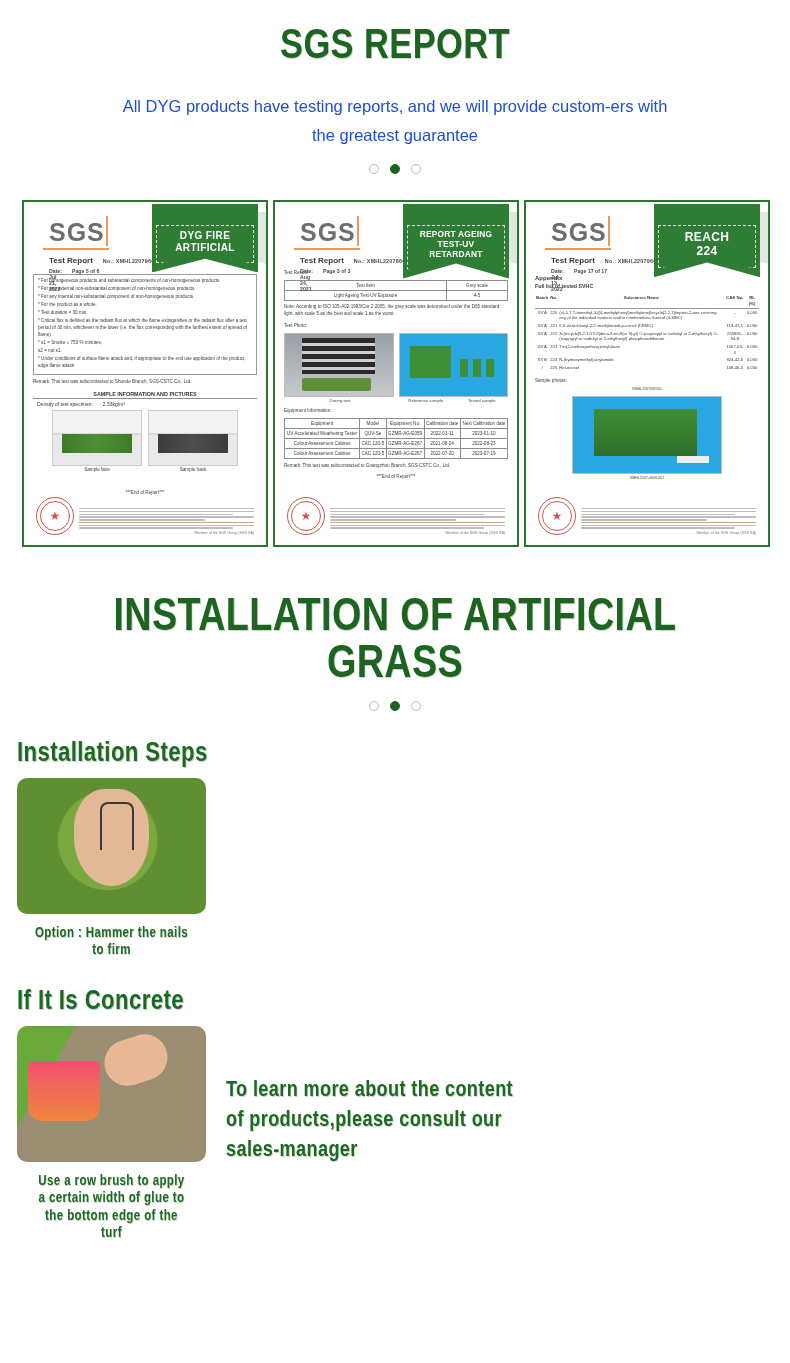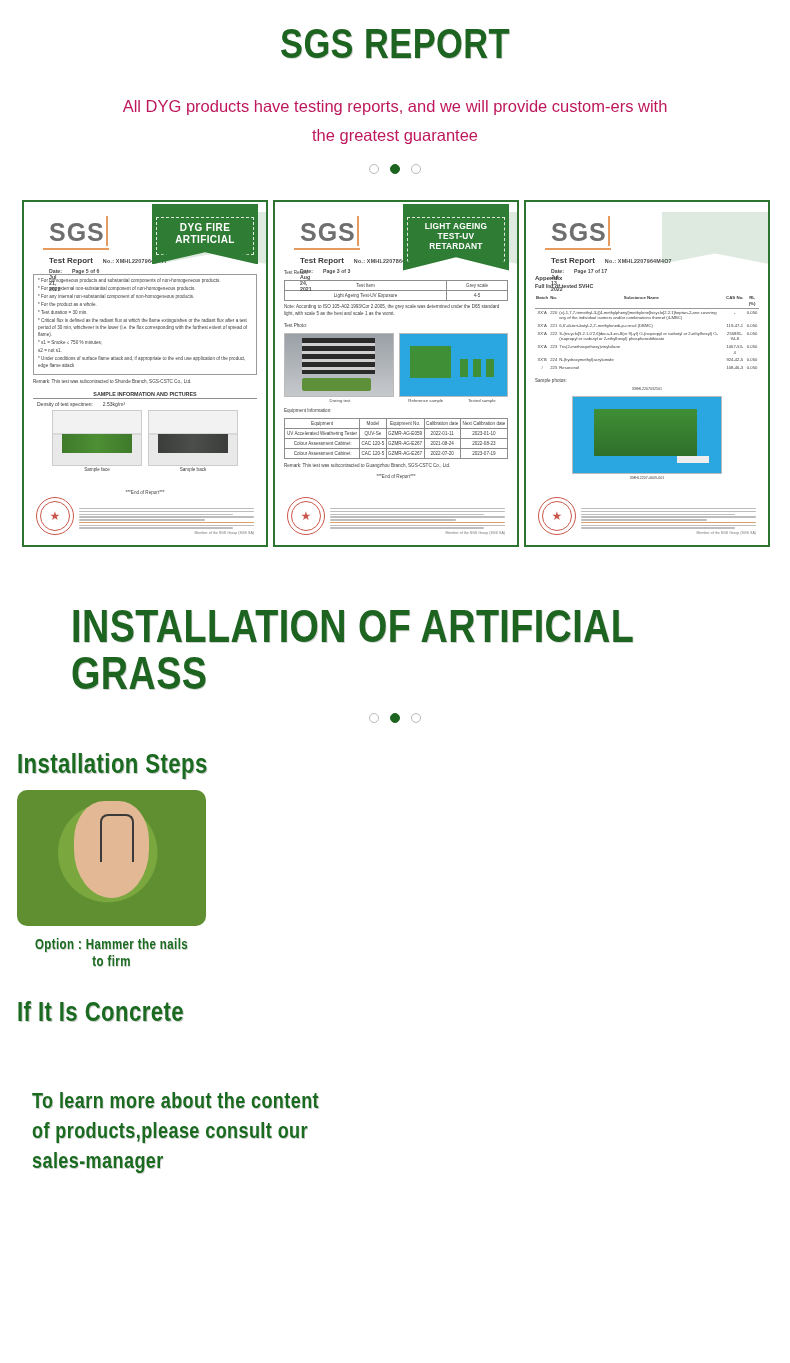--- a/index.html
+++ b/index.html
@@ -28,21 +28,21 @@
   .hero-title {
     font-size: 42px;
     line-height: 1.05;
     color: #1d6420;
     text-shadow: 1px 1px 0 rgba(0,0,0,.18);
     margin: 0 0 26px 0;
   }
   .hero-sub {
     font-size: 16.5px;
     line-height: 1.75;
-    color: #be185d;
+    color: #1d4ed8;
     max-width: 560px;
     margin: 0 auto;
     font-weight: 400;
   }
   .dots { margin-top: 14px; display:flex; gap:11px; justify-content:center; align-items:center; }
   .dot { width:10px; height:10px; border-radius:50%; border:1.4px solid #b9b9b9; background:#fff; }
   .dot.on { background:#1d6420; border-color:#1d6420; }
 
   
   .certs { display:flex; gap:5px; padding: 26px 20px 0 22px; }
@@ -77,21 +77,21 @@
   .cert-meta .no { font-size:5.4px; font-weight:700; color:#4a4a4a; letter-spacing:.2px; }
   .cert-meta .date { font-size:5.2px; font-weight:700; color:#4a4a4a; }
   .cert-meta .page { font-size:5.2px; font-weight:700; color:#4a4a4a; margin-left:auto; }
 
   
   .ribbon {
     position: absolute; top: 2px; right: 8px;
     width: 106px; min-height: 44px;
     background: #2f7d35;
     color: #fff; text-align: center;
-    padding: 13px 4px 9px 4px;
+    padding: 21px 4px 9px 4px;
     z-index: 4;
     clip-path: polygon(0 0, 100% 0, 100% 100%, 50% 80%, 0 100%);
     box-shadow: 0 0 0 0 transparent;
   }
   .ribbon .inner {
     border: 1.2px dashed rgba(255,255,255,.85);
     padding: 4px 2px 9px 2px;
     font-weight: 700;
     font-size: 10px;
     line-height: 1.18;
@@ -159,21 +159,21 @@
   }
   .seal .ring { position:absolute; inset:3px; border-radius:50%; border:.7px solid #c0392b; }
   .footlines { flex:1; }
   .footlines .ln { height:1.4px; background:#bdbdbd; margin-bottom:1.4px; border-radius:1px; }
   .footlines .ln.o { background:#d9a06a; }
   .footlines .ln.s { width:72%; }
   .footlines .ln.t { width:88%; }
   .footnote { font-size:3.6px; color:#777; text-align:right; margin-top:2px; }
 
   
-  .inst-hero { text-align:left; padding-top: 44px; margin-top: 12px; }
+  .inst-hero { text-align:center; padding-top: 44px; }
   .inst-title {
     font-size: 46px; line-height:1.02; color:#1d6420;
     text-shadow: 1px 1px 0 rgba(0,0,0,.18); margin:0 0 16px 0;
   }
   .inst-sub { font-size:16.5px; line-height:1.8; color:#2e6b33; max-width:560px; margin:0 auto; }
 
   
   .sec { padding: 0 17px; }
   .sec-h {
     font-size: 27px; color:#1a6b20; margin: 26px 0 10px 0;
@@ -325,21 +325,21 @@
             <div class="ln t"></div>
           <div class="footnote">Member of the SGS Group (SGS SA)</div>
         </div>
       </div>
     </article>
 
     <article class="cert">
       <div class="ribbon-shadow"></div>
       <div class="ribbon small">
         <div class="inner">
-          <div>LIGHT AGEING</div>
+          <div>REPORT AGEING</div>
           <div>TEST-UV RETARDANT</div>
         </div>
       </div>
 
       <div class="cert-head">
         <span class="sgs-logo"><span>SGS</span><i class="tick"></i></span>
         <div class="cert-meta">
           <span class="tr">Test Report</span>
           <span class="no">No.: XMHL2207864N4O7</span>
         </div>
@@ -435,20 +435,26 @@
           <div class="ln o"></div>
             <div class="ln"></div>
             <div class="ln t"></div>
           <div class="footnote">Member of the SGS Group (SGS SA)</div>
         </div>
       </div>
     </article>
 
     <article class="cert">
       <div class="ribbon-shadow"></div>
+      <div class="ribbon">
+        <div class="inner" style="font-size:12px;">
+          <div>REACH</div>
+          <div>224</div>
+        </div>
+      </div>
 
       <div class="cert-head">
         <span class="sgs-logo"><span>SGS</span><i class="tick"></i></span>
         <div class="cert-meta">
           <span class="tr">Test Report</span>
           <span class="no">No.: XMHL2207964M4O7</span>
         </div>
         <div class="cert-meta" style="margin-top:3px;">
           <span class="date">Date: Jul 13, 2022</span>
           <span class="page">Page 17 of 17</span>
@@ -561,20 +567,24 @@
         <div class="cap-txt cond">Option : Hammer the nails to firm</div>
       </div>
 
     </div>
   </section>
 
   <section class="sec">
     <h3 class="sec-h cond cond-l" style="display:inline-block;">If It Is Concrete</h3>
     <div class="grid2">
 
+      <div class="cell2">
+        <div class="thumb img-brush"></div>
+        <div class="cap-txt cond">Use a row brush to apply a certain width of glue to the bottom edge of the turf</div>
+      </div>
 
 
       <div class="promo cond cond-l">To learn more about the content of products,please consult our sales-manager</div>
 
     </div>
   </section>
 
 </div>
 
 </body></html>

